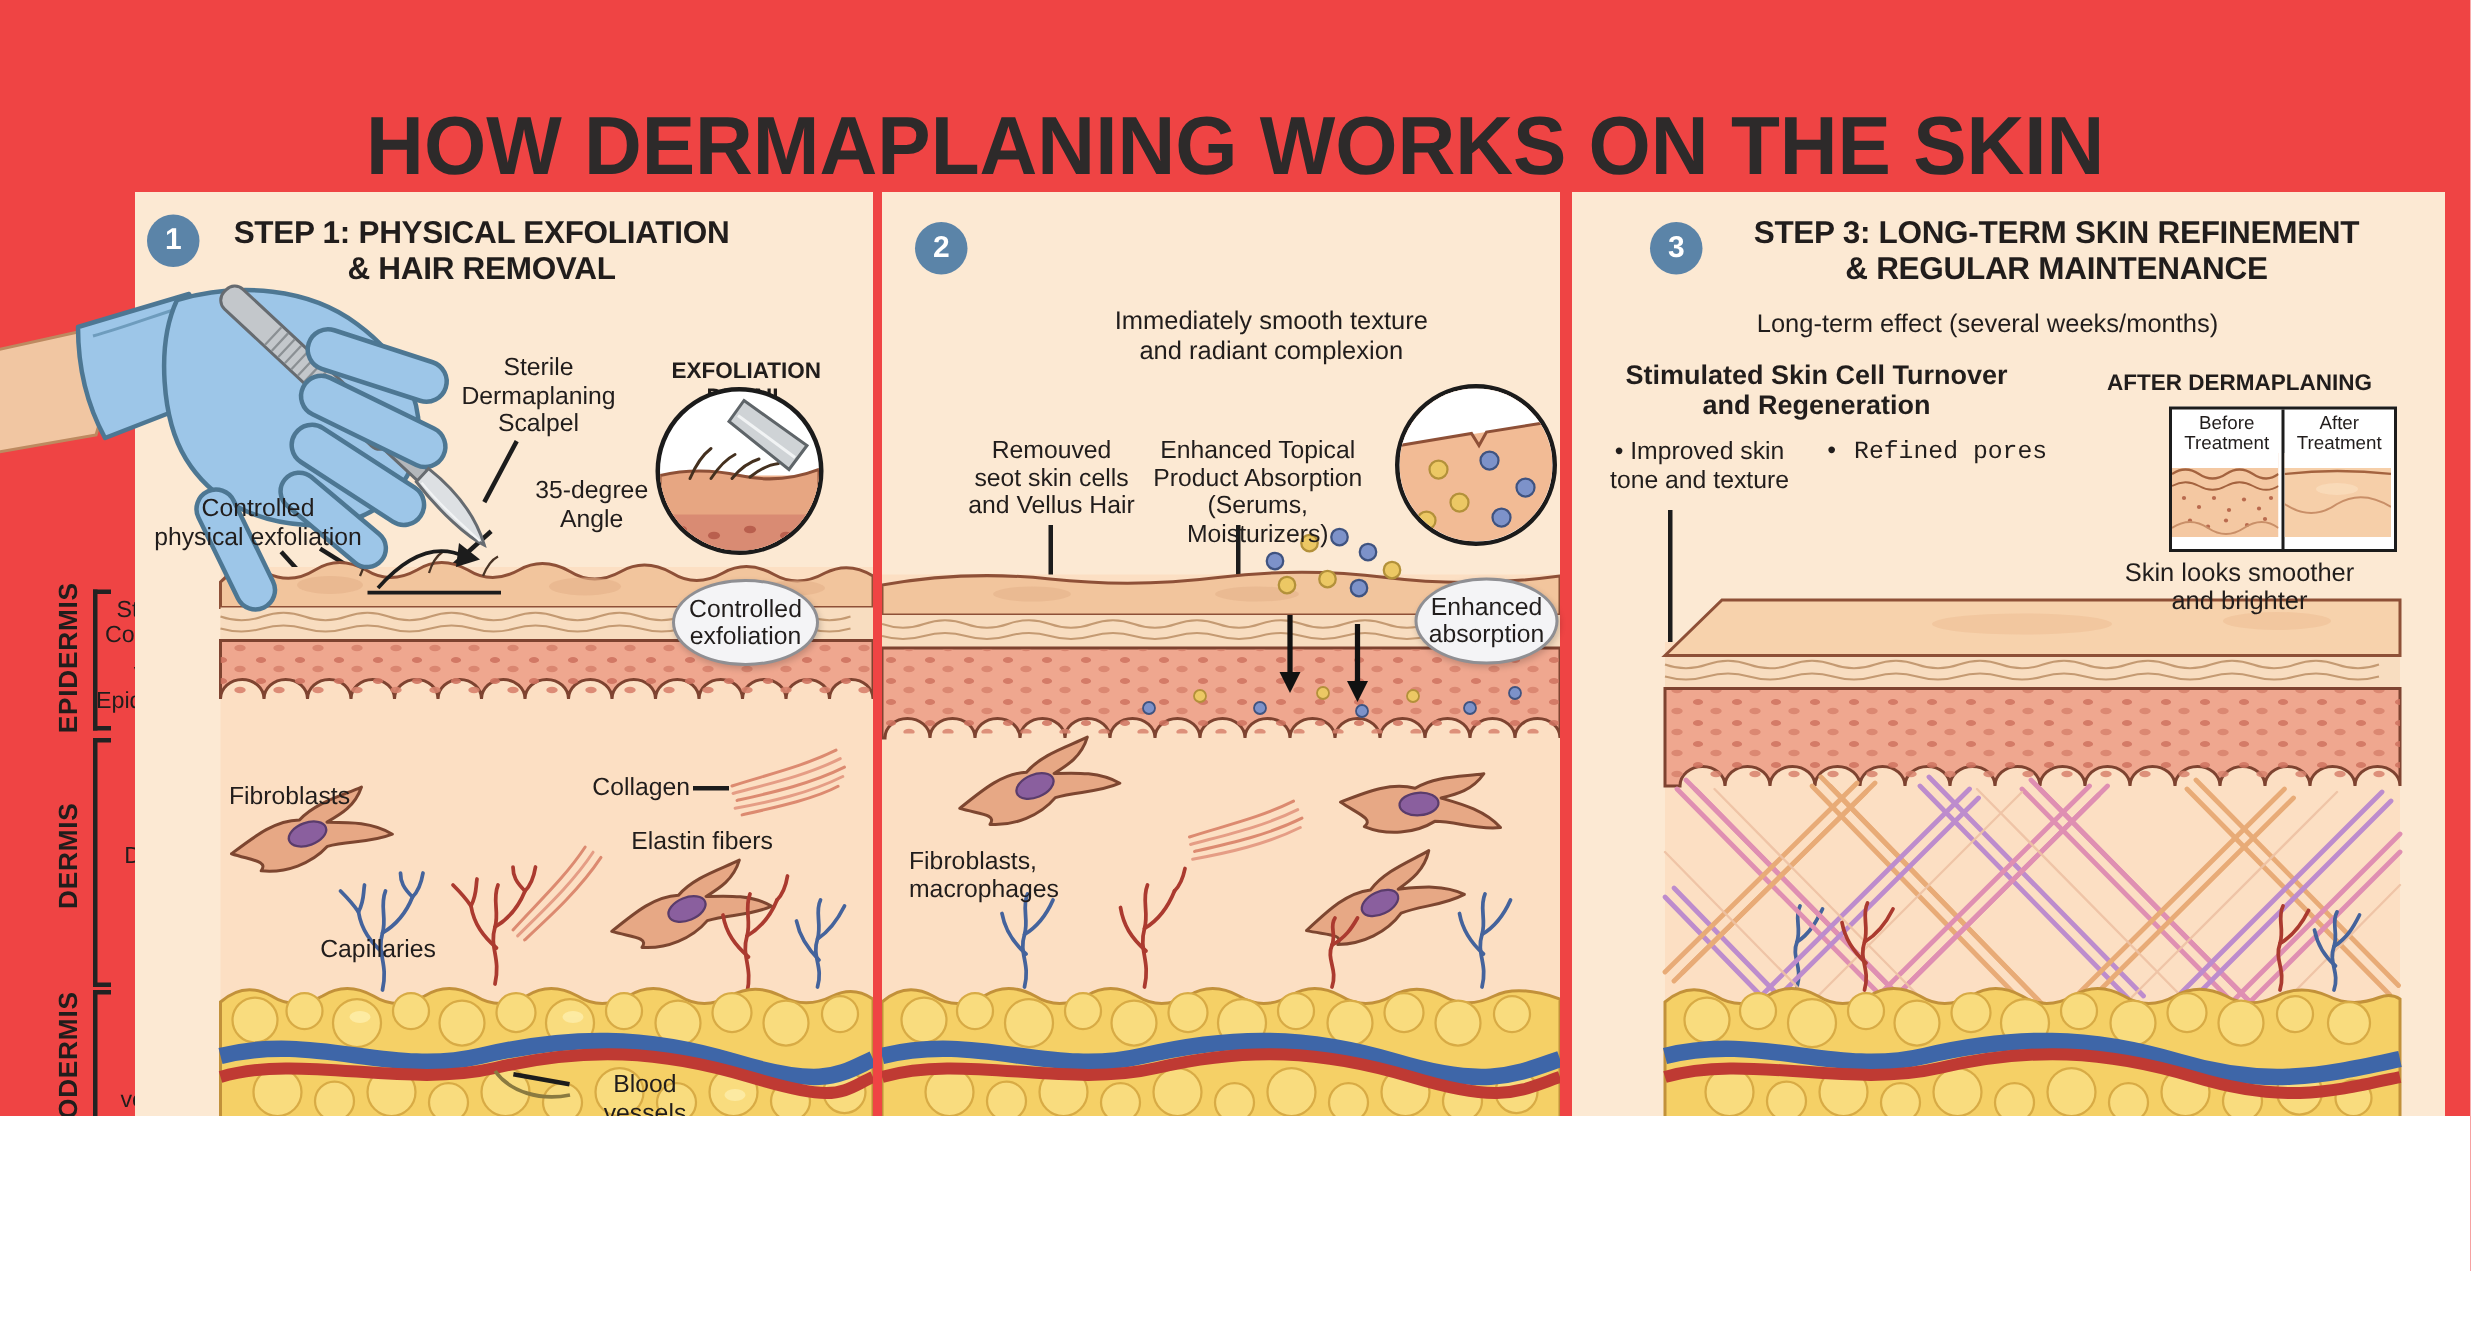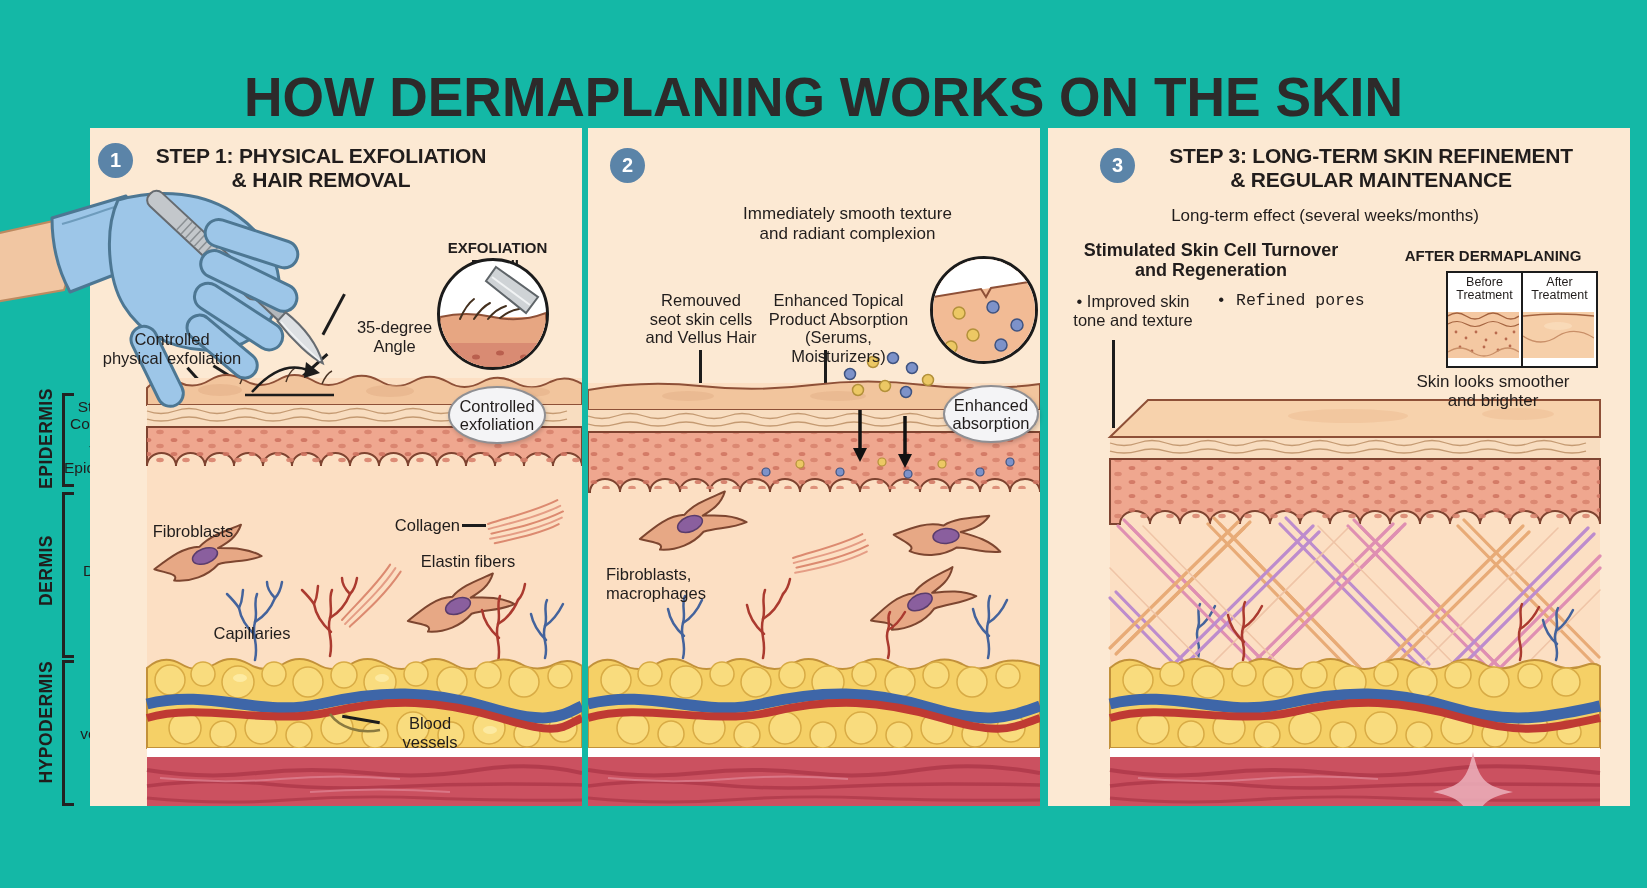--- a/index.html
+++ b/index.html
@@ -1,16 +1,16 @@
 <!DOCTYPE html>
 <html><head>
 <meta charset="utf-8">
 <style>
   html,body{margin:0;padding:0;background:#fff;}
-  #stage{position:relative;width:1647px;height:888px;background:#14b8a6;overflow:hidden;
+  #stage{position:relative;width:1647px;height:744px;background:#ef4444;overflow:hidden;
          font-family:"Liberation Sans", sans-serif;color:#211d1c;}
   .abs{position:absolute;}
   .t{white-space:pre-line;}
   .lbl{font-size:16.5px;line-height:1.13;text-align:center;color:#211d1c;}
   .lblb{font-weight:bold;}
   .leader{position:absolute;background:#1c1c1c;transform-origin:top center;}
   .badge{position:absolute;background:#f4f4f6;border:2.5px solid #8f8f93;border-radius:50%;
          display:flex;align-items:center;justify-content:center;text-align:center;
          font-size:16.5px;line-height:1.12;font-weight:500;box-shadow:1px 2px 4px rgba(0,0,0,.18);z-index:7;}
   .panel{position:absolute;top:128px;height:678px;background:#fce9d3;}
@@ -185,20 +185,23 @@
       <path d="M57,658 q60,-8 120,-2 t120,3 t120,-3 t75,1" stroke="#ab3647" stroke-width="3.5" fill="none" opacity=".75"></path>
       <path d="M57,670 q70,7 140,2 t140,-2 t155,2" stroke="#ab3647" stroke-width="3" fill="none" opacity=".7"></path>
       <path d="M70,650 q60,6 120,1 t120,0" stroke="#dd7f90" stroke-width="2" fill="none" opacity=".8"></path>
       <path d="M220,664 q70,-5 140,0" stroke="#dd7f90" stroke-width="2" fill="none" opacity=".8"></path>
     </svg>
 
     <div class="step-num" style="left:8px;top:15px;">1</div>
     <div class="ptitle t" style="left:41px;top:16px;width:380px;text-align:center;">STEP 1: PHYSICAL EXFOLIATION
 &amp; HAIR REMOVAL</div>
 
+    <div class="panel-lbl lbl t" style="left:214px;top:108px;width:110px;">Sterile
+Dermaplaning
+Scalpel</div>
     <div class="panel-lbl lbl lblb" style="left:340px;top:112px;width:135px;font-size:15px;">EXFOLIATION DETAIL</div>
     <div class="panel-lbl lbl t" style="left:252px;top:190px;width:105px;">35-degree
 Angle</div>
     <div class="panel-lbl lbl t" style="left:4px;top:202px;width:156px;">Controlled
 physical exfoliation</div>
 
     <div class="leader" style="left:253px;top:166px;width:2.5px;height:46px;transform:rotate(28deg);"></div>
     <div class="leader" style="left:236px;top:226px;width:2.5px;height:40px;transform:rotate(48deg);"></div>
     <div class="leader" style="left:96px;top:240px;width:2.5px;height:42px;transform:rotate(-42deg);"></div>
     <div class="leader" style="left:122px;top:238px;width:2.5px;height:50px;transform:rotate(-58deg);"></div>

